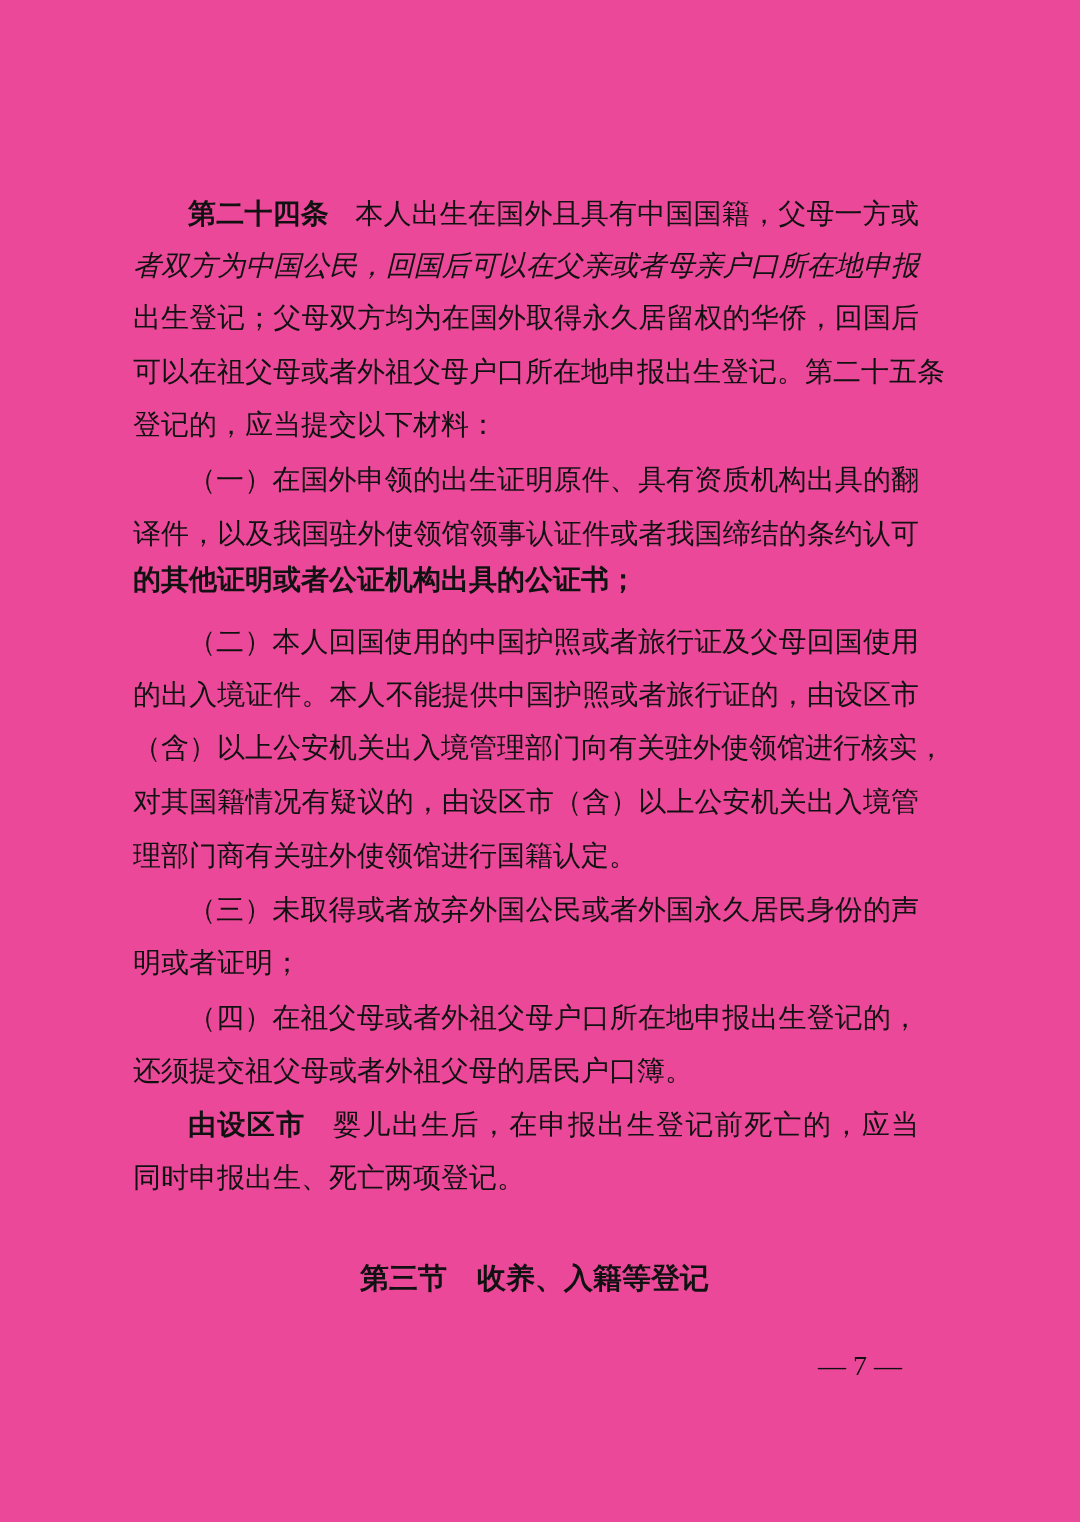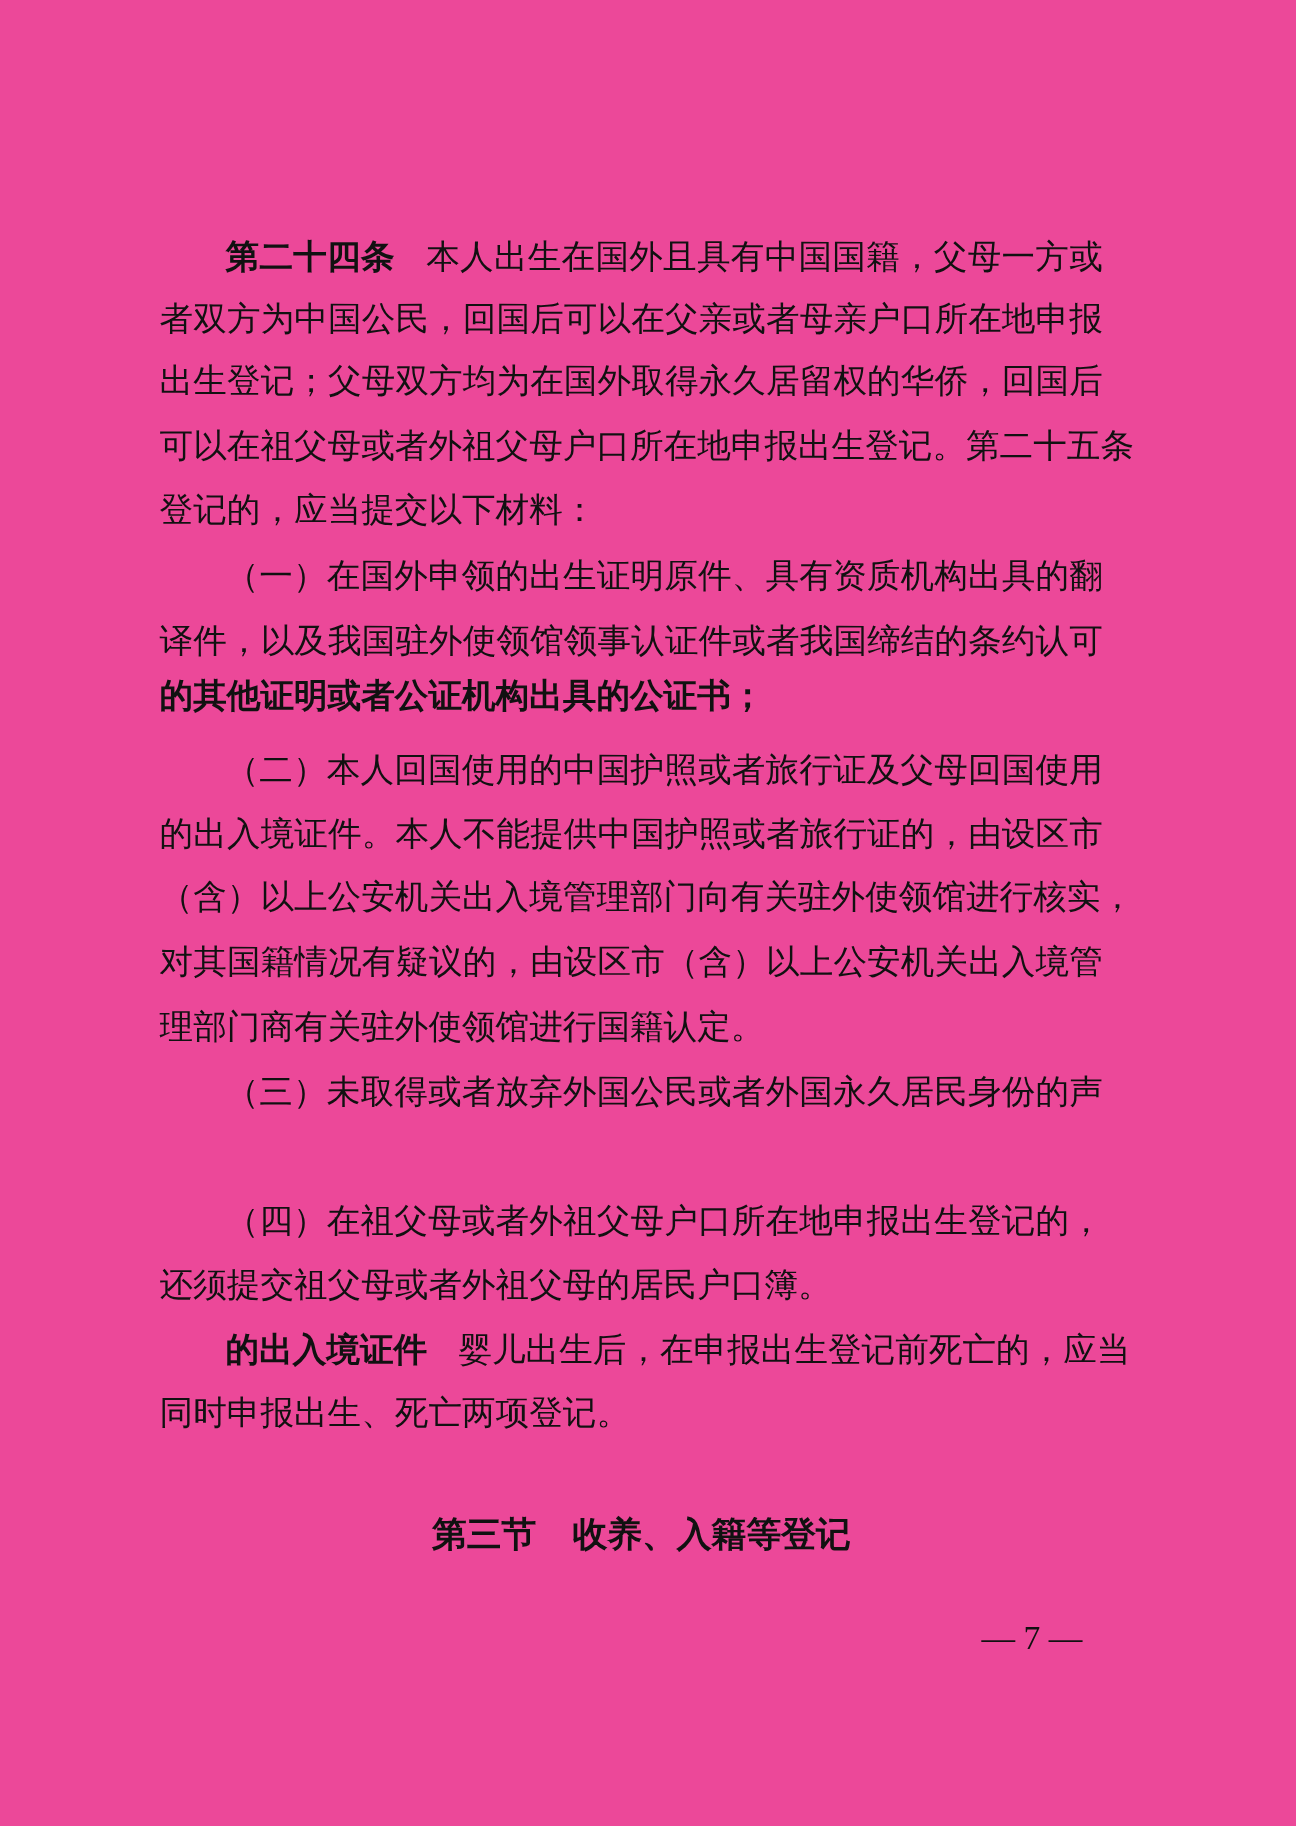--- a/index.html
+++ b/index.html
@@ -72,40 +72,41 @@
       line-height: 36px;
       white-space: nowrap;
     }
   </style>
 </head>
 <body>
 
 <div class="page">
 
   <div class="line indent" style="top:194px;"><span class="bold">第二十四条</span><span class="gap"></span><span>本人出生在国外且具有中国国籍，父母一方或</span></div>
-  <div class="line" style="top:246px;">者双方为中国公民，回国后可以在父亲或者母亲户口所在地申报</div>
+  <div class="line" style="top:246px;font-style:italic;">者双方为中国公民，回国后可以在父亲或者母亲户口所在地申报</div>
   <div class="line" style="top:298px;">出生登记；父母双方均为在国外取得永久居留权的华侨，回国后</div>
   <div class="line" style="top:352px;">可以在祖父母或者外祖父母户口所在地申报出生登记。第二十五条</div>
   <div class="line last" style="top:405px;">登记的，应当提交以下材料：</div>
 
   <div class="line" style="top:514px;">译件，以及我国驻外使领馆领事认证件或者我国缔结的条约认可</div>
   <div class="line indent" style="top:460px;">（一）在国外申领的出生证明原件、具有资质机构出具的翻</div>
   <div class="line last" style="top:560px;font-weight:bold;">的其他证明或者公证机构出具的公证书；</div>
 
   <div class="line indent" style="top:622px;">（二）本人回国使用的中国护照或者旅行证及父母回国使用</div>
   <div class="line" style="top:675px;">的出入境证件。本人不能提供中国护照或者旅行证的，由设区市</div>
   <div class="line" style="top:728px;">（含）以上公安机关出入境管理部门向有关驻外使领馆进行核实，</div>
   <div class="line" style="top:782px;">对其国籍情况有疑议的，由设区市（含）以上公安机关出入境管</div>
   <div class="line last" style="top:836px;">理部门商有关驻外使领馆进行国籍认定。</div>
 
   <div class="line indent" style="top:890px;">（三）未取得或者放弃外国公民或者外国永久居民身份的声</div>
+  <div class="line last" style="top:943px;">明或者证明；</div>
 
   <div class="line last" style="top:1051px;">还须提交祖父母或者外祖父母的居民户口簿。</div>
   <div class="line indent" style="top:998px;">（四）在祖父母或者外祖父母户口所在地申报出生登记的，</div>
 
-  <div class="line indent" style="top:1105px;"><span class="bold">的出入境证件</span><span class="gap"></span><span>婴儿出生后，在申报出生登记前死亡的，应当</span></div>
+  <div class="line indent" style="top:1105px;"><span class="bold">由设区市</span><span class="gap"></span><span>婴儿出生后，在申报出生登记前死亡的，应当</span></div>
   <div class="line last" style="top:1158px;">同时申报出生、死亡两项登记。</div>
 
   <div class="section-heading"><span>第三节</span><span class="gap"></span><span>收养、入籍等登记</span></div>
 
   <div class="page-number">— 7 —</div>
 
 </div>
 
 </body></html>

